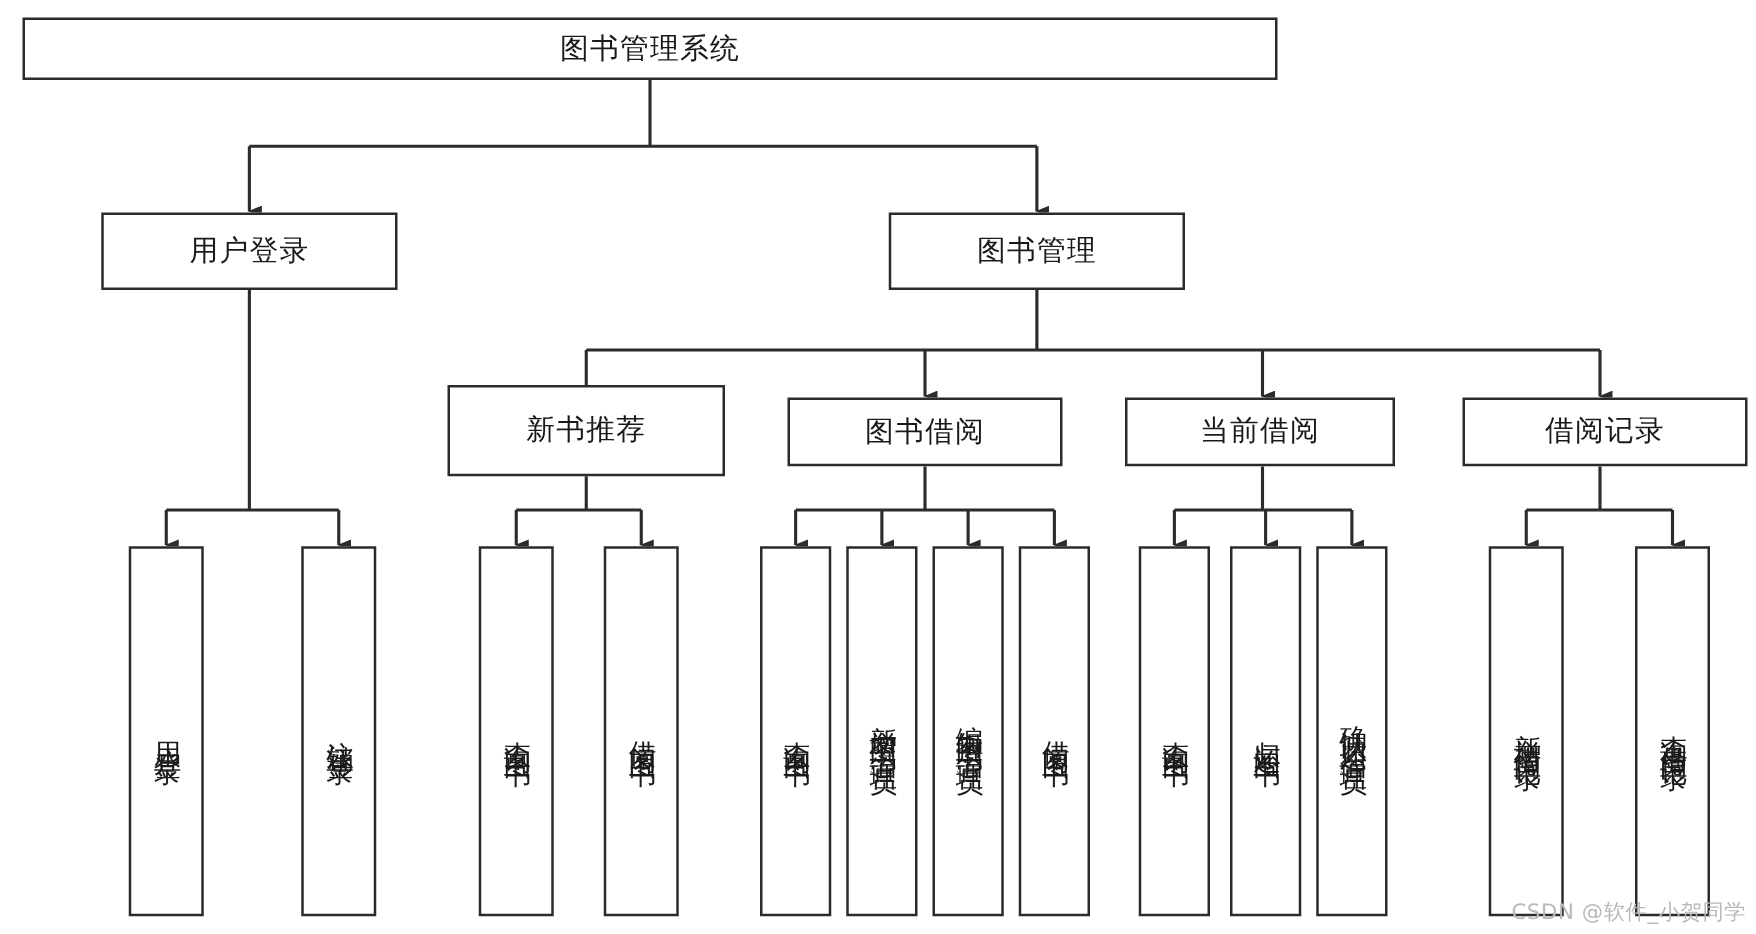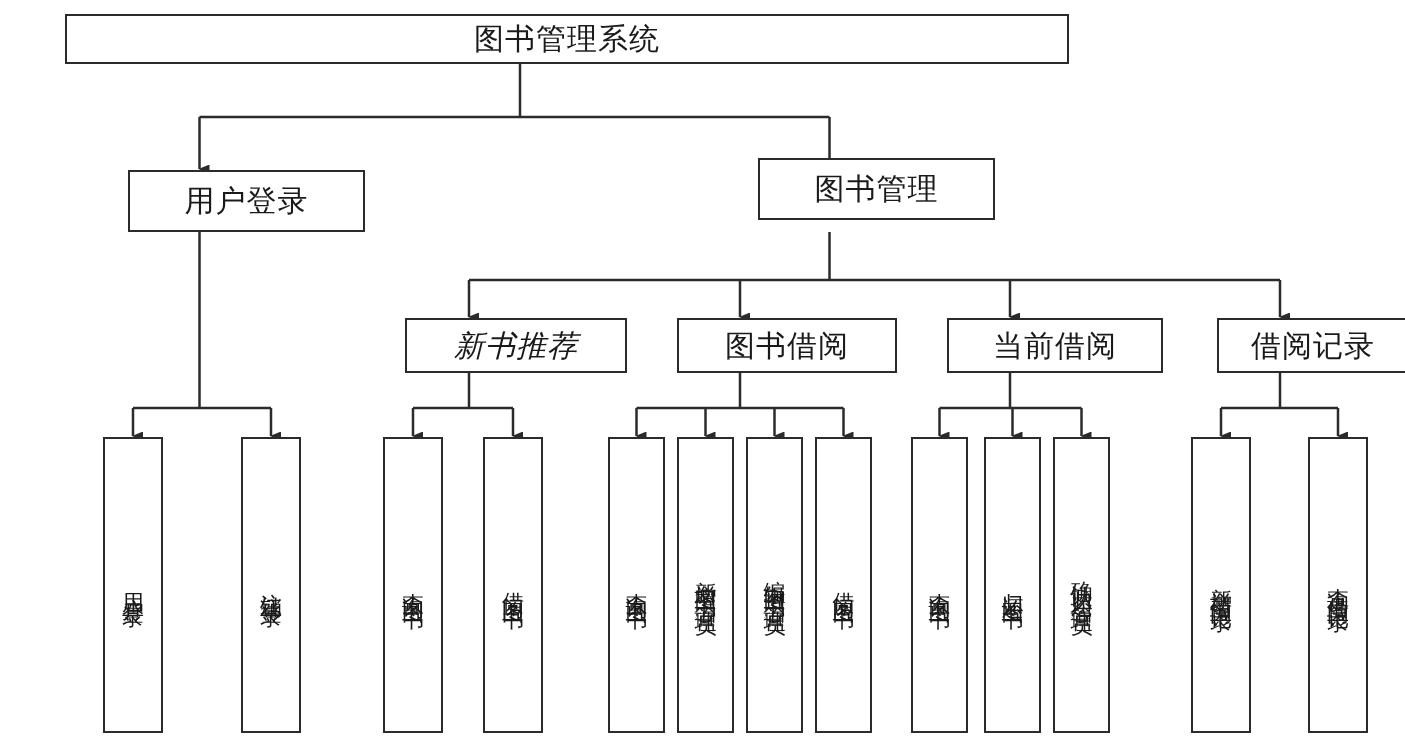--- a/index.html
+++ b/index.html
@@ -31,24 +31,23 @@
     box-sizing: border-box;
     border: 2.5px solid #2b2b2b;
     background: #ffffff;
     color: #1a1a1a;
     display: flex;
     align-items: center;
     justify-content: center;
     z-index: 2;
   }
   .node.h {
-    font-size: 30px;
+    font-size: 23px;
     letter-spacing: 1px;
     line-height: 1;
-    margin-left: 47px;
   }
   .node.v {
     writing-mode: vertical-rl;
     text-orientation: upright;
     font-size: 22px;
     letter-spacing: 5px;
     line-height: 1;
     padding: 2px 0;
   }
   .node.v .vtext {
@@ -116,33 +115,33 @@
       </g>
   </svg>
 
   <div id="nodes-layer">
       <div class="node h" style="left: 18px; top: 14px; width: 1004px; height: 50px;">
         <span>图书管理系统</span>
       </div>
       <div class="node h" style="left: 81px; top: 170px; width: 237px; height: 62px;">
         <span>用户登录</span>
       </div>
-      <div class="node h" style="left: 711px; top: 158px; width: 237px; height: 62px;">
+      <div class="node h" style="left: 711px; top: 170px; width: 237px; height: 62px;">
         <span>图书管理</span>
       </div>
-      <div class="node h" style="left: 358px; top: 318px; width: 222px; height: 55px; font-style: italic;">
+      <div class="node h" style="left: 358px; top: 308px; width: 222px; height: 73px;">
         <span>新书推荐</span>
       </div>
       <div class="node h" style="left: 630px; top: 318px; width: 220px; height: 55px; font-family: Liberation Serif, serif;">
         <span>图书借阅</span>
       </div>
       <div class="node h" style="left: 900px; top: 318px; width: 216px; height: 55px;">
         <span>当前借阅</span>
       </div>
-      <div class="node h" style="left: 1170px; top: 318px; width: 192px; height: 55px;">
+      <div class="node h" style="left: 1170px; top: 318px; width: 228px; height: 55px;">
         <span>借阅记录</span>
       </div>
       <div class="node v" style="left: 103px; top: 437px; width: 60px; height: 296px;">
         <span class="vtext">用户登录</span>
       </div>
       <div class="node v" style="left: 241px; top: 437px; width: 60px; height: 296px;">
         <span class="vtext">注销登录</span>
       </div>
       <div class="node v" style="left: 383px; top: 437px; width: 60px; height: 296px;">
         <span class="vtext">查询图书</span>
@@ -172,13 +171,14 @@
         <span class="vtext">确认归还（管理员）</span>
       </div>
       <div class="node v" style="left: 1191px; top: 437px; width: 60px; height: 296px;">
         <span class="vtext">新增借阅记录</span>
       </div>
       <div class="node v" style="left: 1308px; top: 437px; width: 60px; height: 296px;">
         <span class="vtext">查询借阅记录</span>
       </div>
     </div>
 
+  <div id="watermark">CSDN @软件_小贺同学</div>
 </div>
 
 </body></html>

